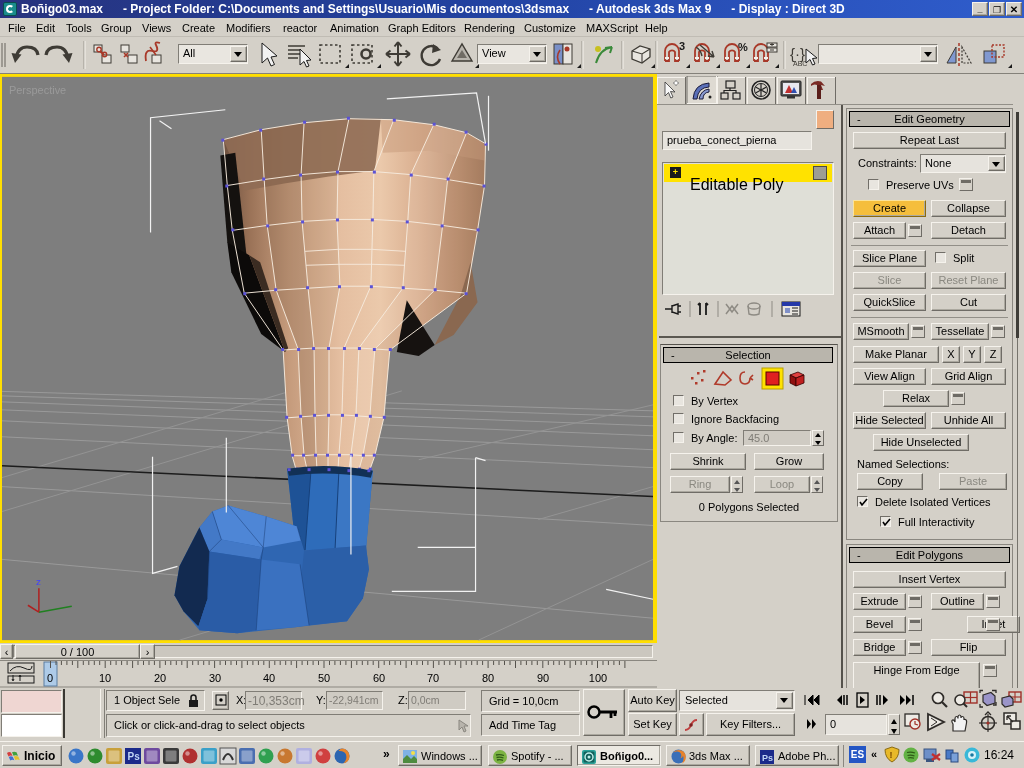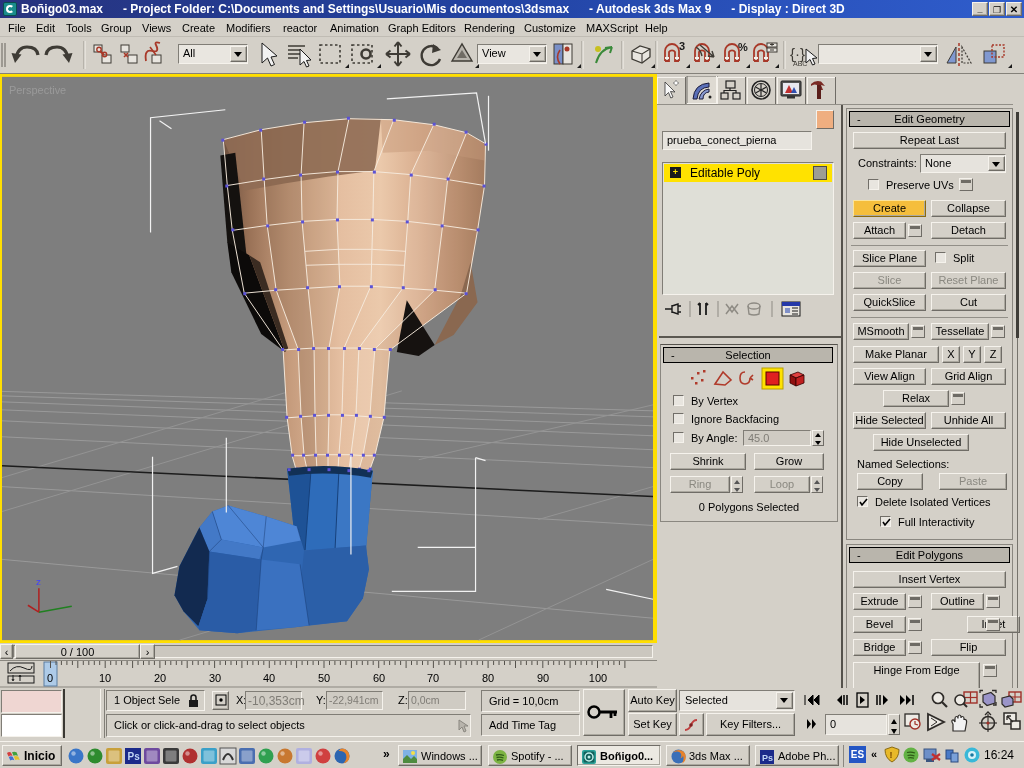--- a/index.html
+++ b/index.html
@@ -376,21 +376,21 @@
 
   <div class="sunk" style="left:5px;top:36px;width:150px;height:19px;background:#E6E3DD;margin-top:21px;">
       <span class="lbl" style="left:4px;top:2px;">prueba_conect_pierna</span>
     </div>
   <div class="abs" style="left:159px;top:36px;width:18px;height:19px;background:#EFAE80;border:1px solid;border-color:#F5F2EC #6F6C66 #6F6C66 #F5F2EC;"></div>
 
 
   <div class="sunk" style="left:5px;top:88px;width:172px;height:133px;background:#DFDFD7;">
     <div class="abs" style="left:1px;top:1px;width:168px;height:18px;background:#FFE200;">
       <div class="abs" style="left:6px;top:3px;width:11px;height:11px;background:#1a1a1a;color:#FFE200;font-size:9px;line-height:11px;text-align:center;font-weight:bold;">+</div>
-      <span class="lbl" style="left:26px;top:2px;font-size:12px;">Editable Poly</span>
+      <span class="lbl" style="left:26px;top:12px;font-size:16px;">Editable Poly</span>
       <div class="abs" style="left:149px;top:2px;width:14px;height:14px;background:#9D9D95;border:1px solid #4a4a44;"></div>
     </div>
   </div>
 
   <div class="abs" id="stktools" style="left:5px;top:224px;width:172px;height:22px;">
     <svg width="172" height="22">
         <path d="M3 11 L10 11 M10 7 L10 15 M10 8 L16 6 L16 16 L10 14 Z M16 8 L19 8 M16 14 L19 14" stroke="#1a1a1a" stroke-width="1.4" fill="none"></path>
         <line x1="28" y1="3" x2="28" y2="19" stroke="#8E8B84"></line>
         <path d="M38 5 L38 17 M44 5 L44 17 M38 5 L36 7 M44 5 L46 7" stroke="#1a1a1a" stroke-width="1.8" fill="none"></path>
         <line x1="56" y1="3" x2="56" y2="19" stroke="#8E8B84"></line>

